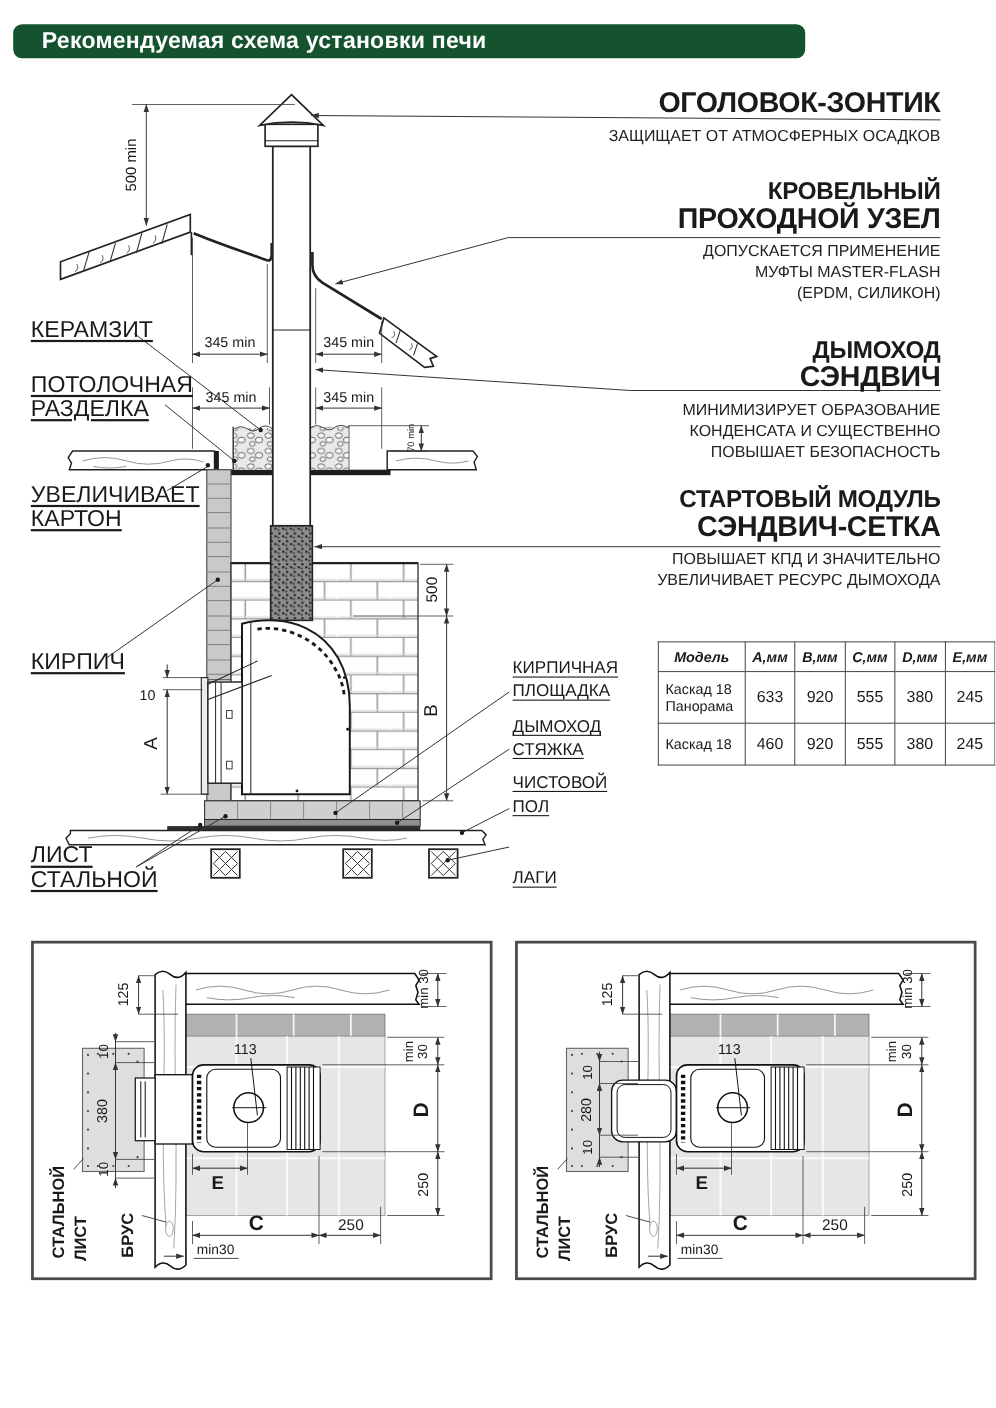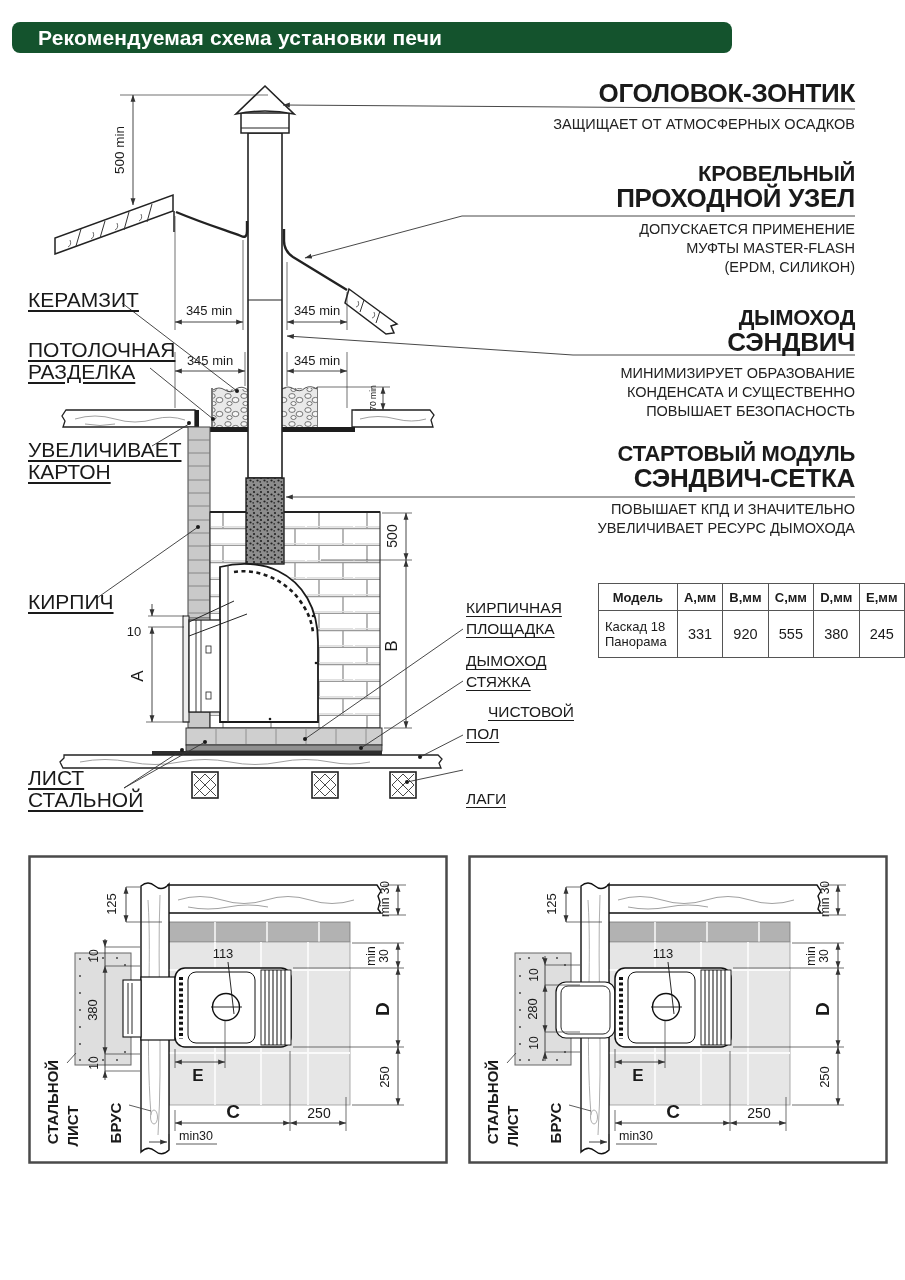--- a/index.html
+++ b/index.html
@@ -11,21 +11,21 @@
   .ann{position:absolute;right:50px;text-align:right;}
   .ann-t1{font-weight:bold;font-size:22px;line-height:23px;letter-spacing:-.3px;}
   .ann-t2{font-weight:bold;font-size:26px;line-height:27px;letter-spacing:-.3px;}
   .ann-d{font-size:14.5px;line-height:19px;margin-top:8px;color:#222;}
   .ann-d div{line-height:19px;}
   .lab{position:absolute;font-size:21px;text-decoration:underline;text-underline-offset:3px;white-space:nowrap;}
   .mlab{position:absolute;font-size:15.5px;text-decoration:underline;text-underline-offset:3px;white-space:nowrap;}
   #spec-table{position:absolute;left:598px;top:583px;}
   #spec-table table{border-collapse:collapse;}
   #spec-table th,#spec-table td{border:1.4px solid #555;text-align:center;vertical-align:middle;}
-  #spec-table th{font-size:13px;font-weight:bold;height:24px;padding:1px 3px;}
+  #spec-table th{font-size:13px;font-weight:bold;height:24px;padding:1px 3px;font-style:italic;}
   #spec-table td{font-size:14.5px;padding:1px 10px;margin-top:36px;}
   #spec-table td.model{font-size:13px;text-align:left;padding-left:6px;width:72px;}
   #spec-table td.val{width:38px;}
   #spec-table tr.r1 td{height:44px;} #spec-table tr.r2 td, #spec-table tr.r3 td{height:35px;}
   svg text{font-family:"Liberation Sans",sans-serif;fill:#1a1a1a;}
   svg{position:absolute;left:0;top:0;}
 </style>
 </head>
 <body>
 
@@ -436,38 +436,46 @@
   <div class="lab" style="left:28px;top:438px">УВЕЛИЧИВАЕТ</div>
   <div class="lab" style="left:28px;top:460px">КАРТОН</div>
   <div class="lab" style="left:28px;top:590px">КИРПИЧ</div>
   <div class="lab" style="left:28px;top:766px">ЛИСТ</div>
   <div class="lab" style="left:28px;top:788px">СТАЛЬНОЙ</div>
 
   <div class="mlab" style="left:466px;top:599px">КИРПИЧНАЯ</div>
   <div class="mlab" style="left:466px;top:620px">ПЛОЩАДКА</div>
   <div class="mlab" style="left:466px;top:652px">ДЫМОХОД</div>
   <div class="mlab" style="left:466px;top:673px">СТЯЖКА</div>
-  <div class="mlab" style="left:488px;top:703px">ЧИСТОВОЙ</div>
+  <div class="mlab" style="left:466px;top:703px">ЧИСТОВОЙ</div>
   <div class="mlab" style="left:466px;top:725px">ПОЛ</div>
   <div class="mlab" style="left:466px;top:790px">ЛАГИ</div>
 
   <div id="spec-table">
     <table>
       <tbody>
           <tr>
         <th>Модель</th>
         <th>А,мм</th>
         <th>В,мм</th>
         <th>С,мм</th>
         <th>D,мм</th>
         <th>Е,мм</th>
       </tr>
       <tr class="r1">
         <td class="model">Каскад 18 Панорама</td>
-        <td class="val">331</td>
+        <td class="val">633</td>
+        <td class="val">920</td>
+        <td class="val">555</td>
+        <td class="val">380</td>
+        <td class="val">245</td>
+      </tr>
+      <tr class="r2">
+        <td class="model">Каскад 18</td>
+        <td class="val">460</td>
         <td class="val">920</td>
         <td class="val">555</td>
         <td class="val">380</td>
         <td class="val">245</td>
       </tr>
     </tbody>
       </table>
   </div>
 
 </div>

